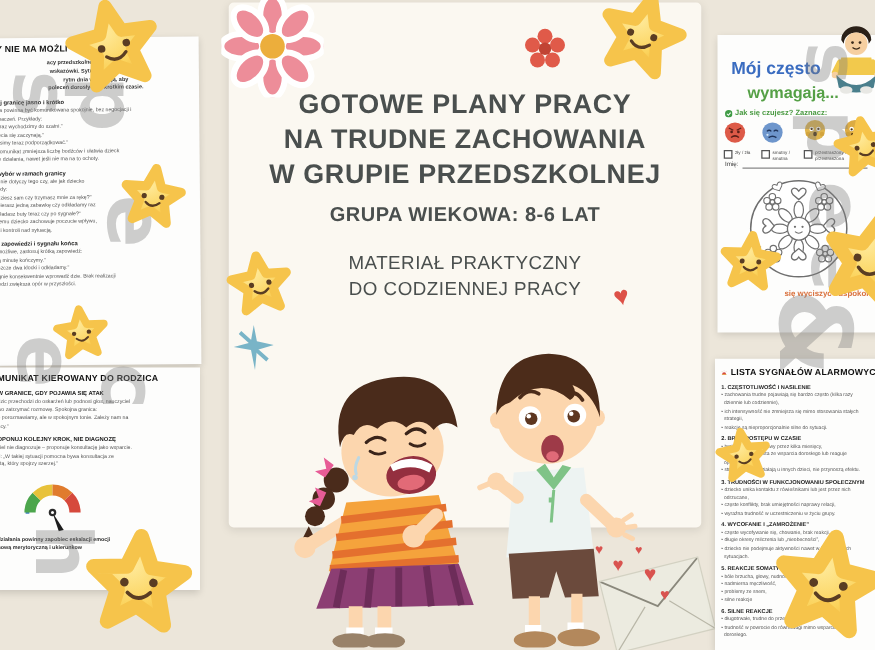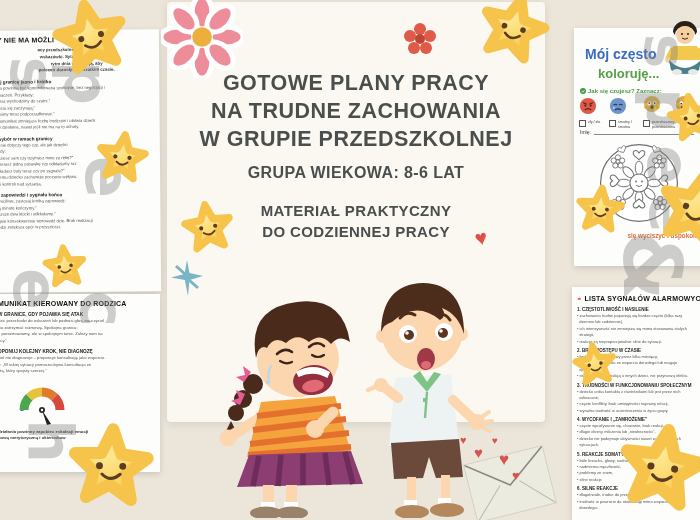--- a/index.html
+++ b/index.html
@@ -13,29 +13,29 @@
               padding:6px 3px 4px 4px;box-sizing:border-box;overflow:hidden;}
   .doc-title{font-size:7px;font-weight:800;color:#101010;white-space:nowrap;letter-spacing:.2px;}
   .doc-intro{font-size:4.4px;font-weight:bold;color:#333;text-align:center;
              white-space:pre-line;line-height:1.55;margin-top:4px;}
   .doc-sec{margin-top:5px;}
   .doc-sec-h{font-size:4.7px;font-weight:800;color:#222;white-space:nowrap;}
   .doc-lines{font-size:4.2px;color:#555;white-space:pre;line-height:1.55;margin-top:1px;}
   .doc-footer{font-size:4.3px;font-weight:bold;color:#333;white-space:pre;line-height:1.55;margin-top:2px;}
   #gauge-wrap{margin:4px 0 0 16px;}
   
-  #main-card{position:absolute;left:167px;top:2px;width:378px;height:420px;
+  #main-card{position:absolute;left:183px;top:2px;width:378px;height:420px;
              background:#fbf8f1;border-radius:4px;box-shadow:0 2px 8px rgba(0,0,0,.10);z-index:1;}
   #card-title{position:absolute;left:0;right:0;top:68px;text-align:center;
               font-size:21.5px;line-height:1.3;font-weight:800;color:#4a4f4e;
               letter-spacing:.5px;white-space:pre-line;}
   #card-subtitle{position:absolute;left:0;right:0;top:162px;text-align:center;
               font-size:16px;font-weight:800;color:#4a4f4e;letter-spacing:.4px;}
   #card-tagline{position:absolute;left:0;right:0;top:198px;text-align:center;
-              font-size:15px;line-height:1.4;font-weight:700;color:#4a4f4e;
+              font-size:15px;line-height:1.4;font-weight:400;color:#4a4f4e;
               letter-spacing:.4px;white-space:pre-line;}
   #pink-flower{position:absolute;left:-6px;top:-6px;width:82px;height:82px;}
   #red-flower{position:absolute;left:236px;top:20px;width:34px;height:34px;}
   #blue-sparkle{position:absolute;left:4px;top:258px;width:32px;height:36px;}
   #children{position:absolute;left:34px;top:254px;width:302px;height:262px;}
   #card-heart{position:absolute;left:308px;top:224px;font-size:21px;color:#dd5147;
               transform:rotate(-12deg);}
   #envelope{position:absolute;left:302px;top:452px;width:80px;height:58px;
             transform:rotate(-14deg);background:#ecebe0;border:1px solid #d3d1c2;}
   .env-heart{position:absolute;color:#d9534f;z-index:2;}
@@ -279,21 +279,21 @@
     </div>
     <span class="env-heart" style="left:293px;top:432px;font-size:11px;">♥</span>
     <span class="env-heart" style="left:307px;top:442px;font-size:15px;">♥</span>
     <span class="env-heart" style="left:325px;top:433px;font-size:10px;">♥</span>
     <span class="env-heart" style="left:332px;top:448px;font-size:17px;">♥</span>
     <span class="env-heart" style="left:345px;top:466px;font-size:13px;">♥</span>
   </div>
 
   <div class="sheet" id="coloring-sheet">
     <div id="cs-title-blue">Mój często</div>
-    <div id="cs-title-green">koloruję...</div>
+    <div id="cs-title-green">wymagają...</div>
     <div id="cs-question">
       <svg width="6" height="6" viewBox="0 0 10 10">
         <circle cx="5" cy="5" r="5" fill="#3f9b45"></circle>
         <path d="M2.5,5 l2,2 l3,-3.5" stroke="#fff" stroke-width="1.4" fill="none"></path>
       </svg>
       <span>Jak się czujesz? Zaznacz:</span>
     </div>
 
     <div class="face" style="left:5px;top:69px;">
       <svg viewBox="0 0 20 20" width="18" height="18">

